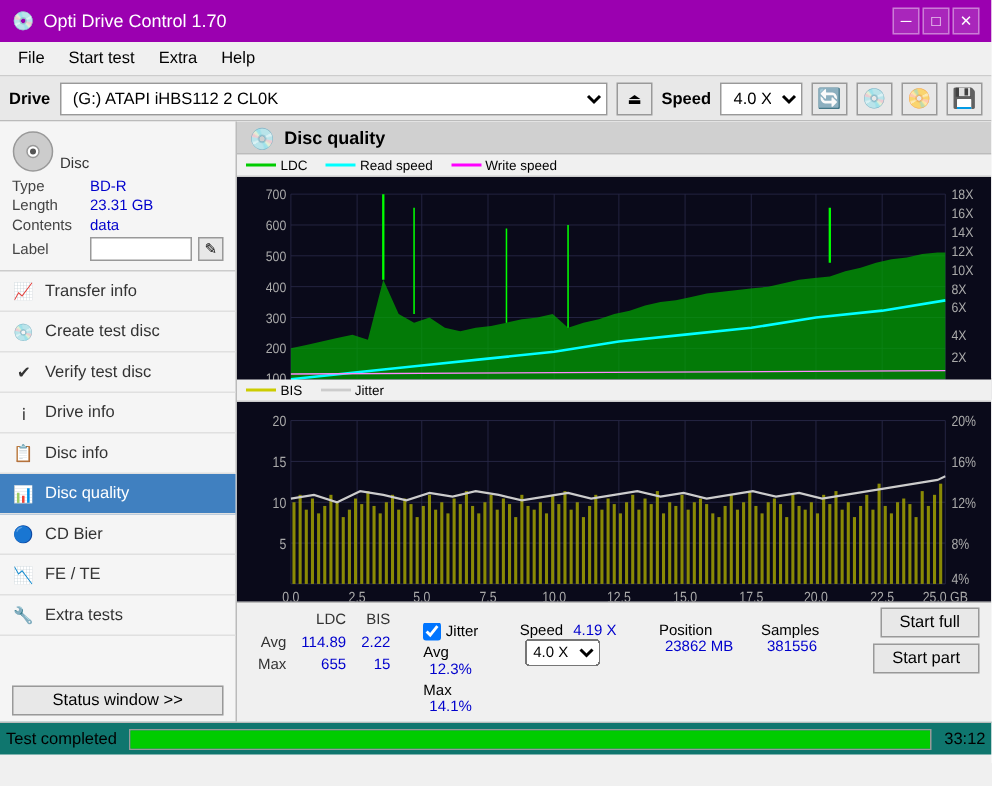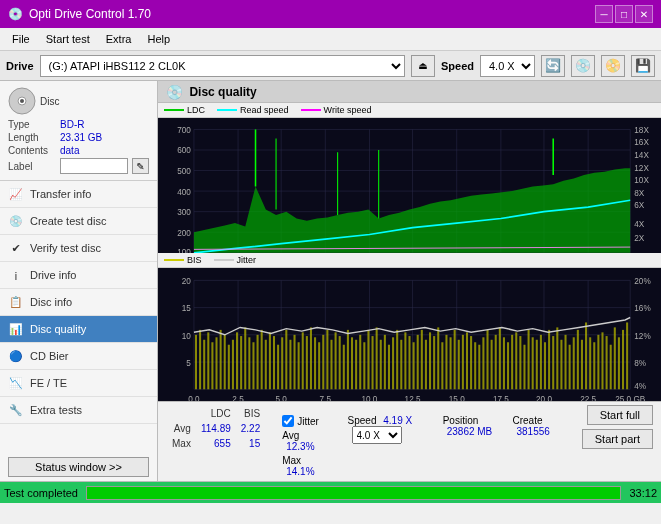--- a/index.html
+++ b/index.html
@@ -23,21 +23,21 @@
     .speed-label { font-size: 11px; font-weight: bold; }
     .speed-select { font-size: 11px; border: 1px solid #999; background: white; padding: 1px 4px; height: 22px; width: 55px; }
     .drivebar-icon { width: 24px; height: 22px; border: 1px solid #999; background: #e8e8e8; cursor: pointer; display: flex; align-items: center; justify-content: center; font-size: 13px; }
 
     
     .main { display: flex; height: calc(524px - 28px - 22px - 30px - 22px - 22px); }
 
     
     .sidebar { width: 158px; background: #f5f5f5; border-right: 1px solid #bbb; display: flex; flex-direction: column; }
     .disc-info-panel { border-bottom: 1px solid #ccc; padding: 6px 8px; }
-    .disc-info-header { display: flex; align-items: center; gap: 4px; margin-bottom: 4px; }
+    .disc-info-header { display: flex; align-items: flex-end; gap: 4px; margin-bottom: 4px; }
     .disc-icon { width: 28px; height: 28px; }
     .disc-rows { display: flex; flex-direction: column; gap: 2px; }
     .disc-row { display: flex; align-items: center; gap: 4px; font-size: 10px; }
     .disc-row-label { color: #444; width: 48px; flex-shrink: 0; }
     .disc-row-value { color: #0000cc; }
     .disc-label-input { border: 1px solid #999; width: 68px; height: 16px; font-size: 10px; padding: 0 2px; }
     .disc-label-btn { width: 18px; height: 16px; border: 1px solid #999; background: #e8e8e8; cursor: pointer; display: flex; align-items: center; justify-content: center; font-size: 10px; }
 
     .nav-items { flex: 1; }
     .nav-item { display: flex; align-items: center; gap: 6px; padding: 5px 8px; cursor: pointer; border-bottom: 1px solid #e0e0e0; font-size: 11px; color: #333; }
@@ -61,21 +61,21 @@
     
     .stats-bar { background: #f0f0f0; border-top: 1px solid #bbb; padding: 3px 8px; display: flex; gap: 16px; align-items: flex-start; height: 80px; }
     .stats-table { font-size: 10px; }
     .stats-table td { padding: 1px 4px; }
     .stats-table .col-head { color: #333; font-weight: normal; text-align: right; }
     .stats-table .col-val { color: #0000cc; text-align: right; }
     .start-btns { display: flex; flex-direction: column; gap: 4px; margin-left: auto; align-items: flex-end; }
     .start-btn { padding: 3px 12px; border: 1px solid #999; background: #e8e8e8; cursor: pointer; font-size: 11px; white-space: nowrap; }
 
     
-    .statusbar { background: #22c55e; border-top: 1px solid #bbb; display: flex; align-items: center; height: 22px; padding: 0 4px; gap: 8px; }
+    .statusbar { background: #0f766e; border-top: 1px solid #bbb; display: flex; align-items: center; height: 22px; padding: 0 4px; gap: 8px; }
     .status-text { font-size: 11px; flex: 0 0 auto; }
     .progress-bar-outer { flex: 1; height: 14px; border: 1px solid #999; background: white; }
     .progress-bar-inner { height: 100%; background: #00cc00; }
     .status-time { font-size: 11px; flex: 0 0 auto; }
   </style>
 </head>
 <body>
 
 <div class="titlebar">
   <div class="titlebar-title">
@@ -476,21 +476,21 @@
           <span style="color:#0000cc; margin-left:4px;">4.19 X</span>
           <select style="font-size:10px;margin-left:4px;height:18px;width:50px;">
             <option>4.0 X</option>
           </select>
         </div>
         <div>
           <span>Position</span>
           <span style="color:#0000cc; margin-left:4px;">23862 MB</span>
         </div>
         <div>
-          <span>Create</span>
+          <span>Samples</span>
           <span style="color:#0000cc; margin-left:4px;">381556</span>
         </div>
       </div>
 
       <div class="start-btns">
         <button class="start-btn">Start full</button>
         <button class="start-btn">Start part</button>
       </div>
     </div>
 

